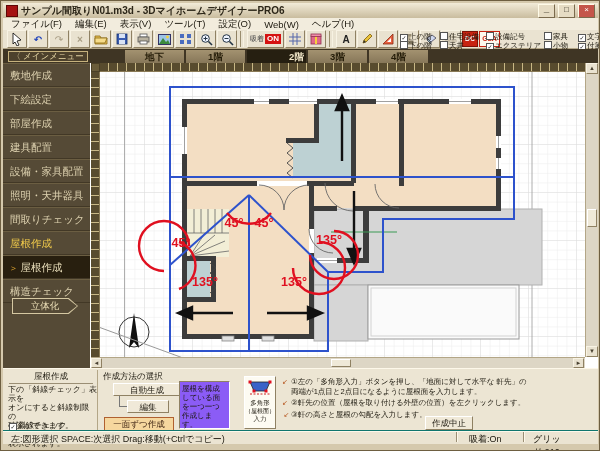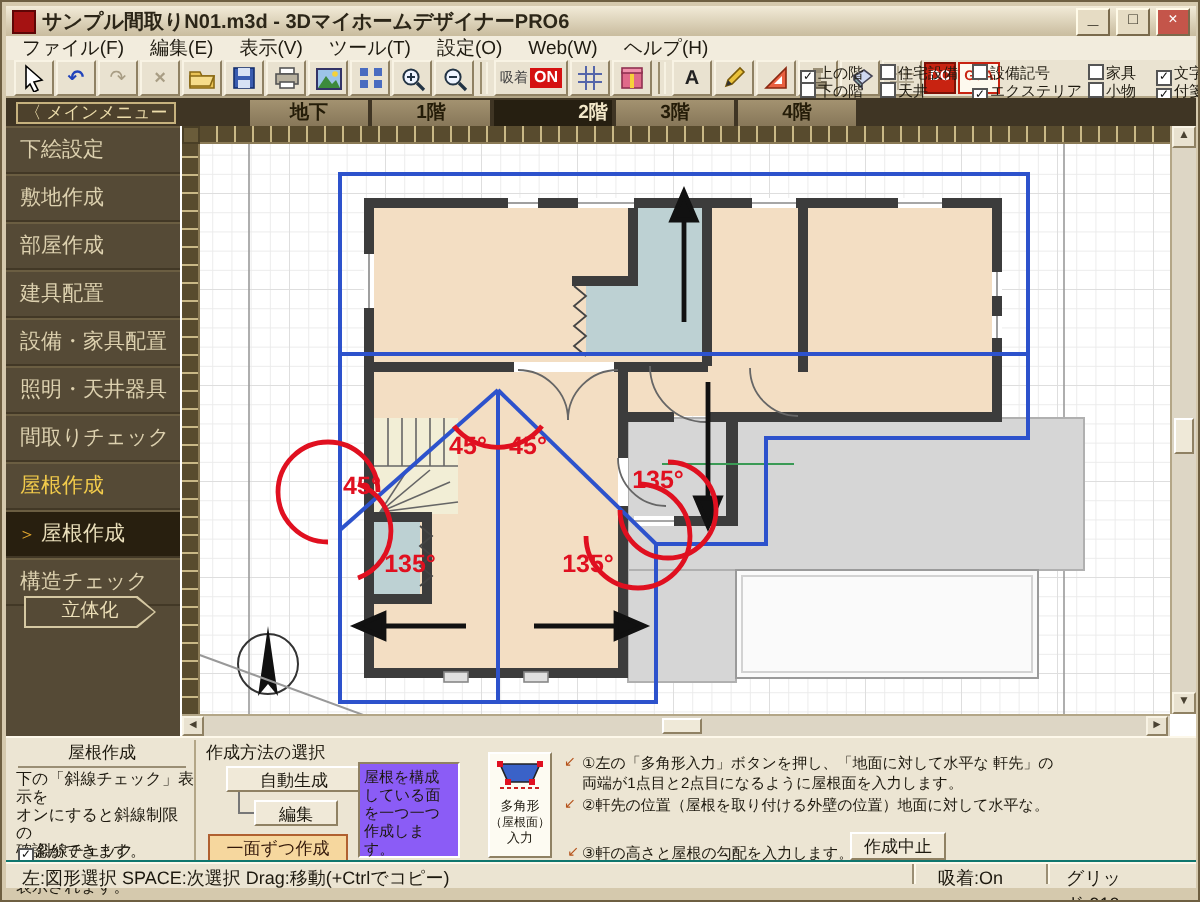--- a/index.html
+++ b/index.html
@@ -249,22 +249,22 @@
 
   <div class="abs tabrow"></div>
   <div class="abs backbtn">メインメニュー</div>
   <div class="abs ftab" style="left:89px;">地下</div>
   <div class="abs ftab" style="left:150px;">1階</div>
   <div class="abs ftab active" style="left:211px;padding-left:40px;">2階</div>
   <div class="abs ftab" style="left:272px;">3階</div>
   <div class="abs ftab" style="left:333px;">4階</div>
 
   <div class="abs sidebar">
+    <div class="sb-item">敷地作成</div>
     <div class="sb-item">下絵設定</div>
-    <div class="sb-item">敷地作成</div>
     <div class="sb-item">部屋作成</div>
     <div class="sb-item">建具配置</div>
     <div class="sb-item">設備・家具配置</div>
     <div class="sb-item">照明・天井器具</div>
     <div class="sb-item">間取りチェック</div>
     <div class="sb-item hl">屋根作成</div>
     <div class="sb-item sub">屋根作成</div>
     <div class="sb-item">構造チェック</div>
   </div>
   <div class="abs solidwrap">
@@ -481,26 +481,26 @@
       <div class="steprow">
           <span class="stepmark">↙</span>
           <span>①左の「多角形入力」ボタンを押し、「地面に対して水平な 軒先」の</span>
         </div>
       <div class="steprow">
           <span class="stepmark"></span>
           <span>両端が1点目と2点目になるように屋根面を入力します。</span>
         </div>
       <div class="steprow" style="margin-top:2px;">
           <span class="stepmark">↙</span>
-          <span>②軒先の位置（屋根を取り付ける外壁の位置）地面に対して水平な。</span>
+          <span>②軒先の位置（屋根を取り付ける外壁の位置）を左クリックします。</span>
         </div>
       <div class="steprow">
           <span class="stepmark"></span>
         </div>
-      <div class="steprow" style="margin-top:14px;text-align:center;">
+      <div class="steprow" style="margin-top:2px;text-align:center;">
           <span class="stepmark">↙</span>
           <span>③軒の高さと屋根の勾配を入力します。</span>
         </div>
     </div>
     <div class="abs btn3d" style="left:422px;top:47px;width:48px;height:14px;line-height:13px;">作成中止</div>
   </div>
 
   <div class="abs status">
     <span class="abs" style="left:8px;top:2px;">左:図形選択 SPACE:次選択 Drag:移動(+Ctrlでコピー)</span>
     <span class="abs" style="left:466px;top:2px;">吸着:On</span>

